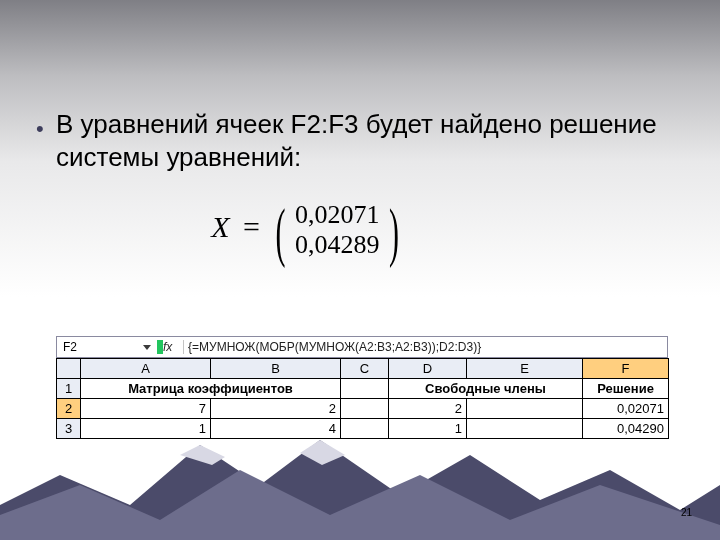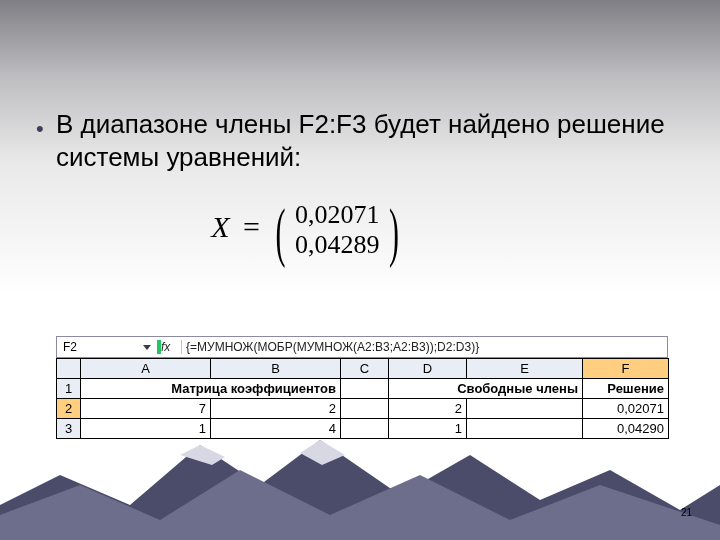--- a/index.html
+++ b/index.html
@@ -6,45 +6,45 @@
   .slide{position:relative;width:720px;height:540px;background:linear-gradient(to bottom,#7f7f85 0%,#bdbdc0 14%,#e9e9ea 30%,#ffffff 55%,#ffffff 100%)}
   .body-text{position:absolute;top:108px;left:56px;width:620px;color:#000;font-size:26px;line-height:1.25}
   .bullet{position:absolute;left:-20px;top:10px;color:#3d3d5c;font-size:22px;line-height:1}
   .body-text b{font-weight:400}
   .formula{position:absolute;top:200px;left:0;width:612px;text-align:center;font-family:'Times New Roman',serif;font-size:30px;font-style:italic;color:#000}
   .formula .eq{font-style:normal;margin:0 6px}
   .formula .paren{display:inline-block;font-style:normal;transform:scaleY(2.2) translateY(1px);transform-origin:center;font-size:30px;vertical-align:middle;margin:0 2px}
   .formula .col{display:inline-block;vertical-align:middle;text-align:center;font-style:normal;font-size:26px;line-height:1.15}
   .xl-wrap{position:absolute;top:336px;left:56px;width:612px;color:#000}
   .fbar{display:flex;align-items:center;height:20px;border:1px solid #8a8aa0;background:#fff;font-size:12px}
-  .namebox{width:88px;padding:0 6px;border-right:4px solid #22c55e;display:flex;align-items:center;justify-content:space-between}
+  .namebox{width:88px;padding:0 6px;border-right:6px solid #22c55e;display:flex;align-items:center;justify-content:space-between}
   .namebox .dd{width:0;height:0;border-left:4px solid transparent;border-right:4px solid transparent;border-top:5px solid #3b3b3b}
   .fx{width:20px;text-align:left;font-style:italic;border-right:1px solid #c4c4c4;color:#2b2b2b}
   .fcontent{flex:1;padding:0 4px;color:#222;white-space:nowrap;overflow:hidden}
   table.grid{border-collapse:collapse;width:100%;table-layout:fixed}
   table.grid th,table.grid td{border:1px solid #000;font-size:13px;height:20px;padding:0 4px;box-sizing:border-box;background:#fff}
   table.grid th{background:#e9edf5;font-weight:400;text-align:center}
   table.grid th.rowh{width:24px;background:#e9edf5}
   table.grid th.corner{width:24px;background:#e9edf5}
   table.grid th.sel{background:#ffcf7f}
   table.grid td{text-align:right}
-  table.grid td.l{text-align:right}
+  table.grid td.l{text-align:center}
   .rowh.sel{color:#000;background:#ffcf7f!important}
   .mountains{position:absolute;bottom:0;left:0;width:720px;height:125px;pointer-events:none}
   .mountains svg{width:100%;height:100%;display:block}
   .pagenum{position:absolute;right:28px;bottom:22px;font-size:10px;color:#000}
 </style>
 </head>
 <body>
 
 <div class="slide">
 
   <div class="body-text">
     <span class="bullet">•</span>
-    <span>В диапазоне члены </span><b>F2:F3</b><span> будет найдено решение системы уравнений:</span>
+    <span>В уравнений ячеек </span><b>F2:F3</b><span> будет найдено решение системы уравнений:</span>
   </div>
 
   <div class="formula">
     <span>X</span>
     <span class="eq">=</span>
     <span class="paren">(</span>
     <span class="col">
       <span>0,02071</span><br>
       <span>0,04289</span>
     </span>

